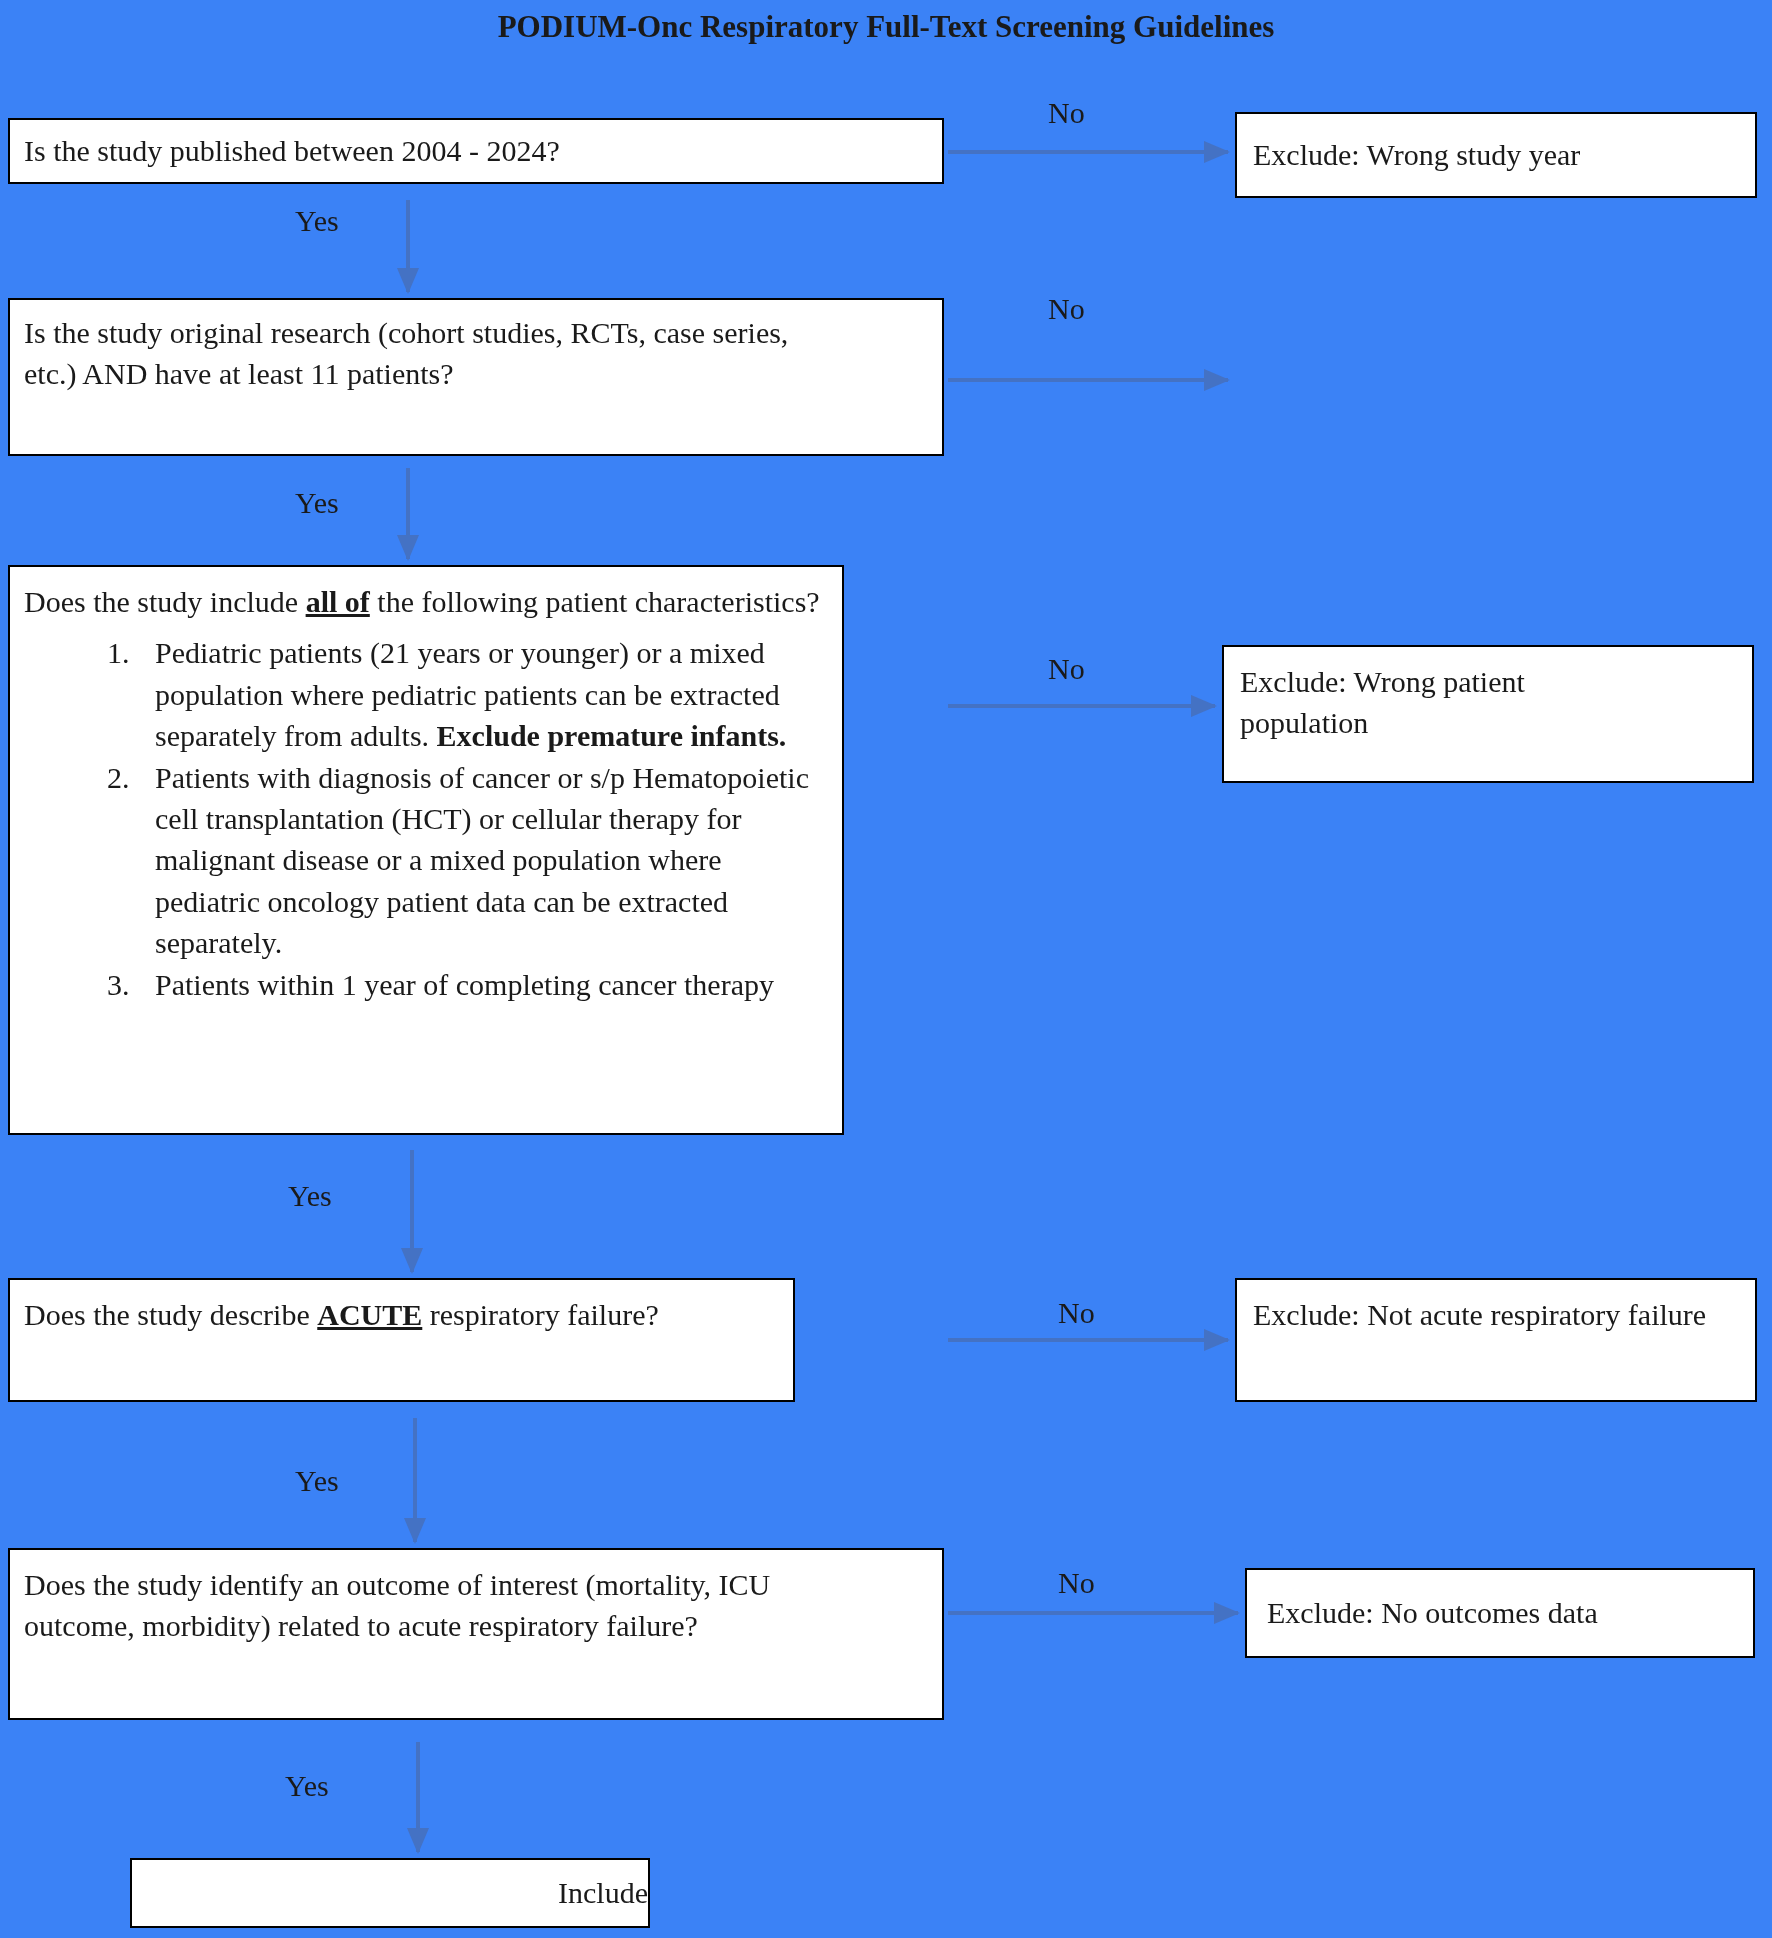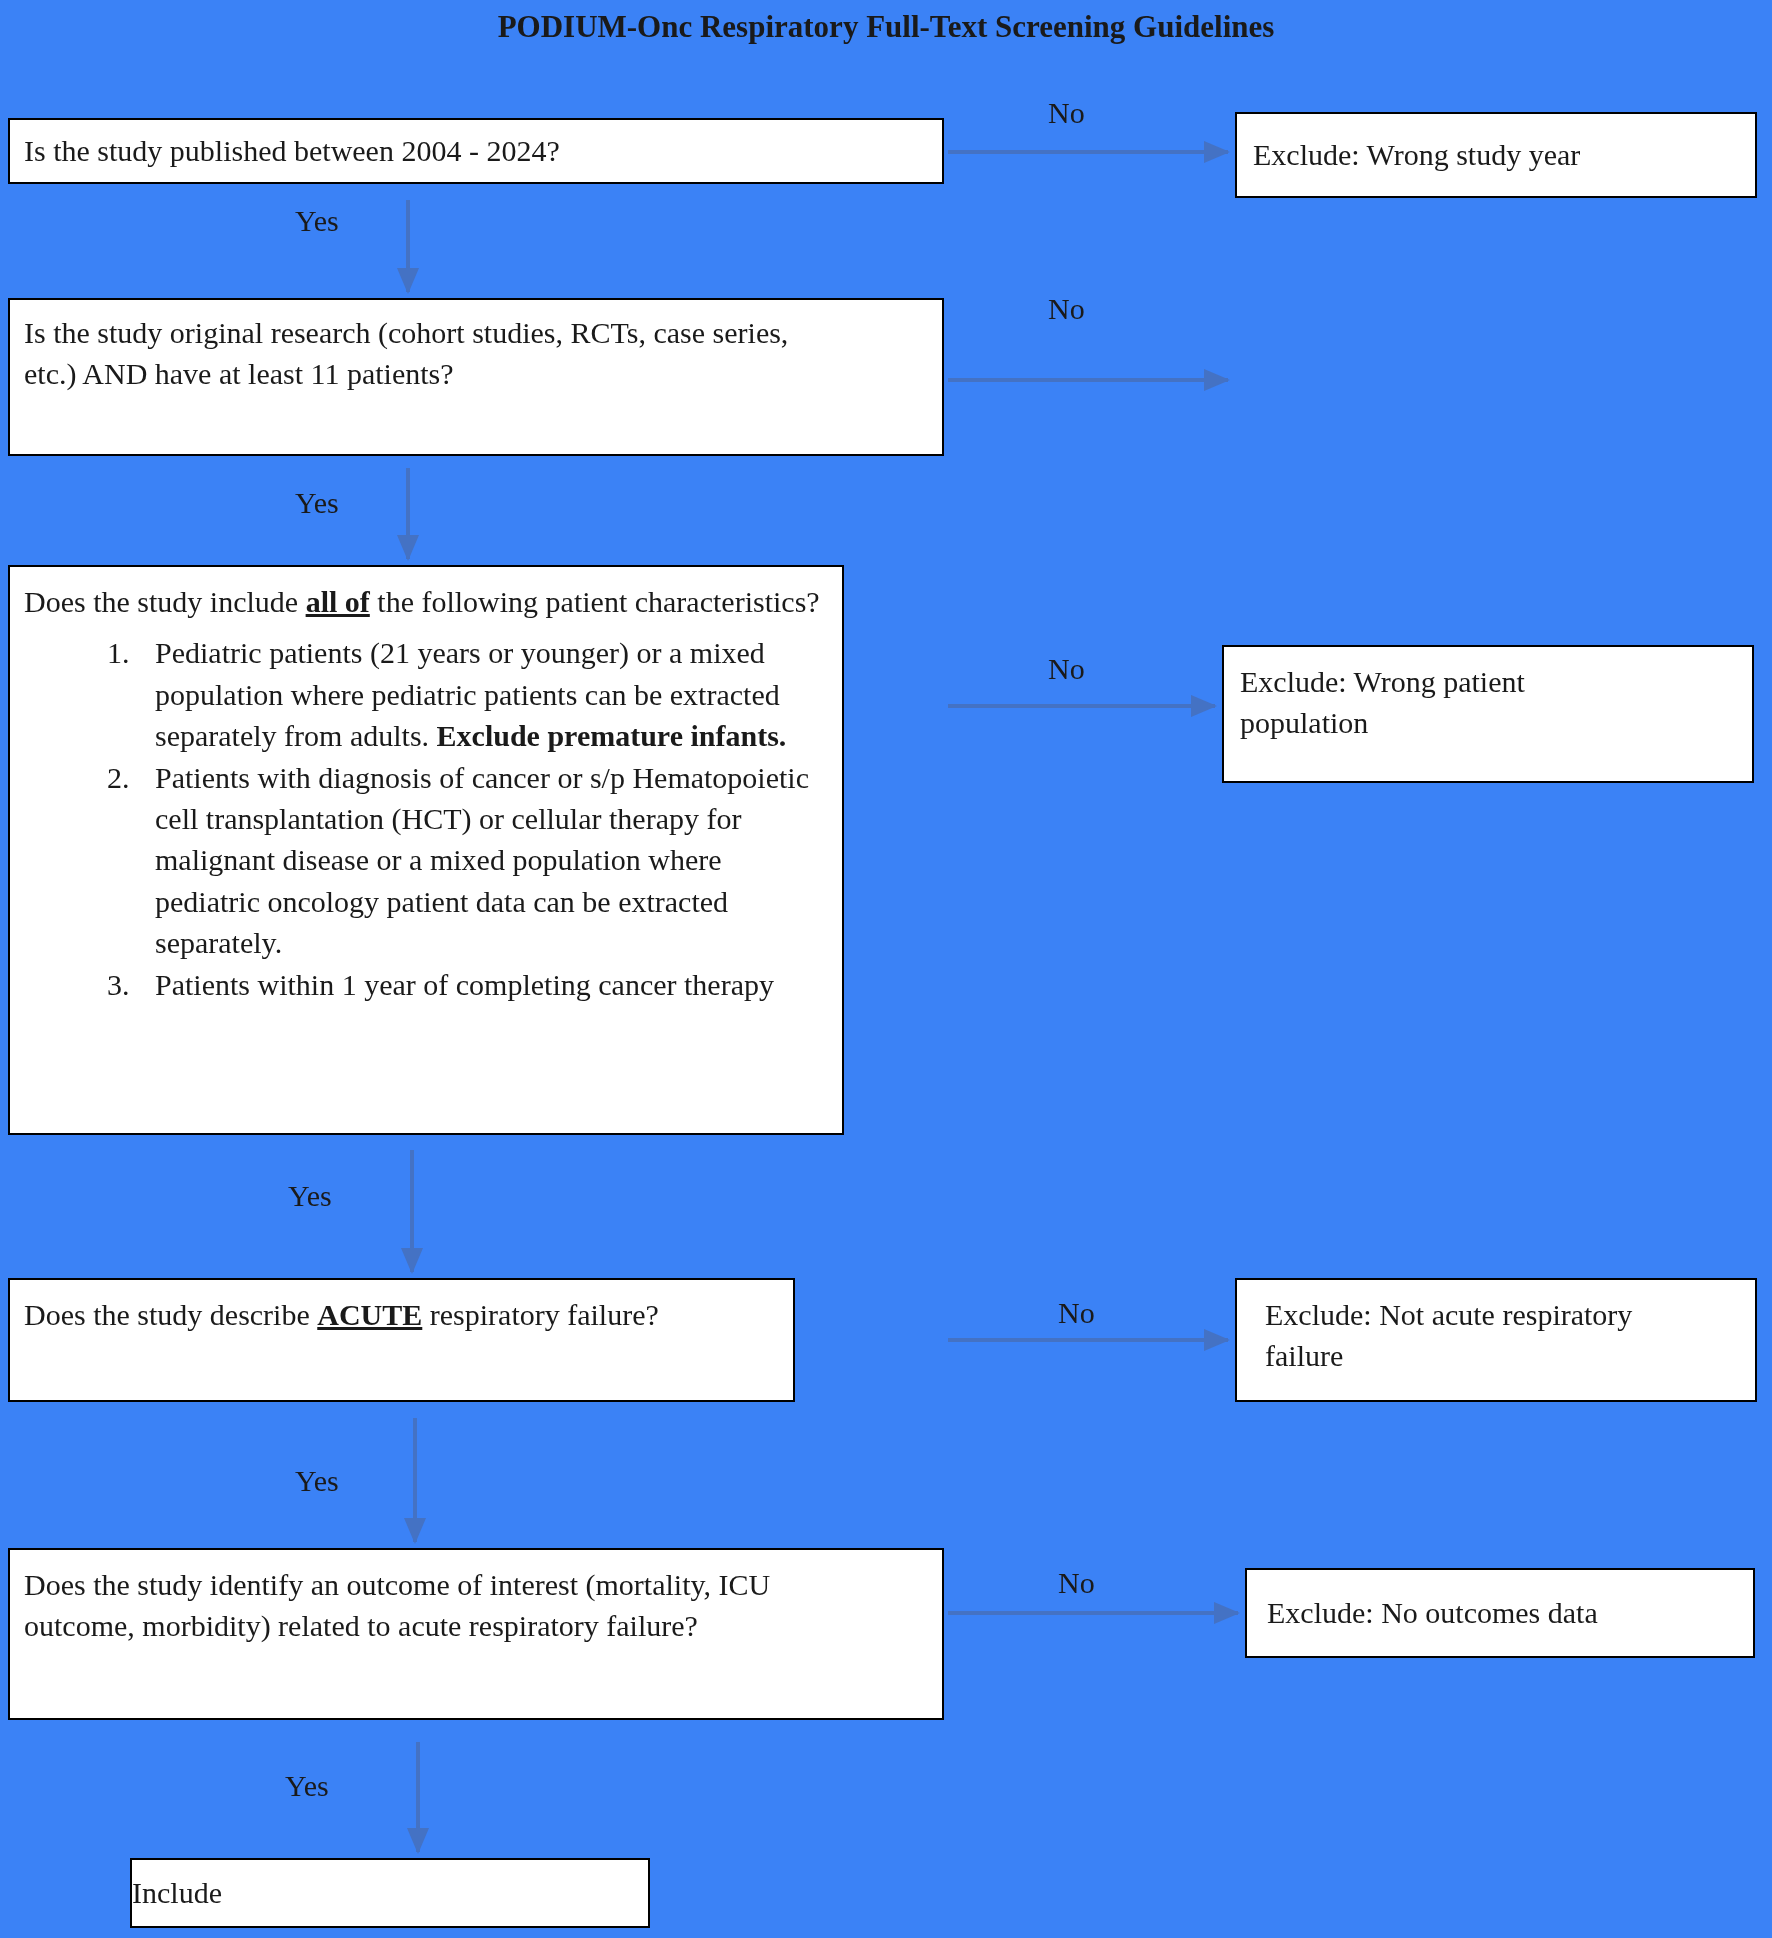--- a/index.html
+++ b/index.html
@@ -26,32 +26,32 @@
     font-weight: bold;
     font-size: 31px;
   }
   .box {
     position: absolute;
     border: 2px solid var(--border-color);
     background: #ffffff;
     z-index: 2;
   }
   .center-v  { display: flex; align-items: center; }
-  .center-all{ display: flex; align-items: center; justify-content: flex-start; }
+  .center-all{ display: flex; align-items: center; justify-content: flex-end; }
 
   #q1 { left: 8px;  top: 118px;  width: 936px; height: 66px;  padding: 0 14px; }
   #q2 { left: 8px;  top: 298px;  width: 936px; height: 158px; padding: 12px 110px 10px 14px; }
   #q3 { left: 8px;  top: 565px;  width: 836px; height: 570px; padding: 14px 20px 10px 14px; }
   #q4 { left: 8px;  top: 1278px; width: 787px; height: 124px; padding: 14px 14px 3px 14px; }
   #q5 { left: 8px;  top: 1548px; width: 936px; height: 172px; padding: 14px 60px 10px 14px; }
 
   #e1 { left: 1235px; top: 112px;  width: 522px; height: 86px;  padding: 0 16px; }
   #e2 { left: 1235px; top: 338px;  width: 522px; height: 90px;  padding: 0 16px; }
   #e3 { left: 1222px; top: 645px;  width: 532px; height: 138px; padding: 14px 110px 10px 16px; }
-  #e4 { left: 1235px; top: 1278px; width: 522px; height: 124px; padding: 14px 40px 10px 28px; }
+  #e4 { left: 1235px; top: 1278px; width: 522px; height: 124px; padding: 14px 40px 10px 16px; }
   #e5 { left: 1245px; top: 1568px; width: 510px; height: 90px;  padding: 0 20px; }
 
   #include-box { left: 130px; top: 1858px; width: 520px; height: 70px; }
 
   .flow-label { position: absolute; font-size: 30px; z-index: 3; }
   #y1 { left: 295px; top: 200px; }
   #y2 { left: 295px; top: 482px; }
   #y3 { left: 288px; top: 1175px; }
   #y4 { left: 295px; top: 1460px; }
   #y5 { left: 285px; top: 1765px; }

